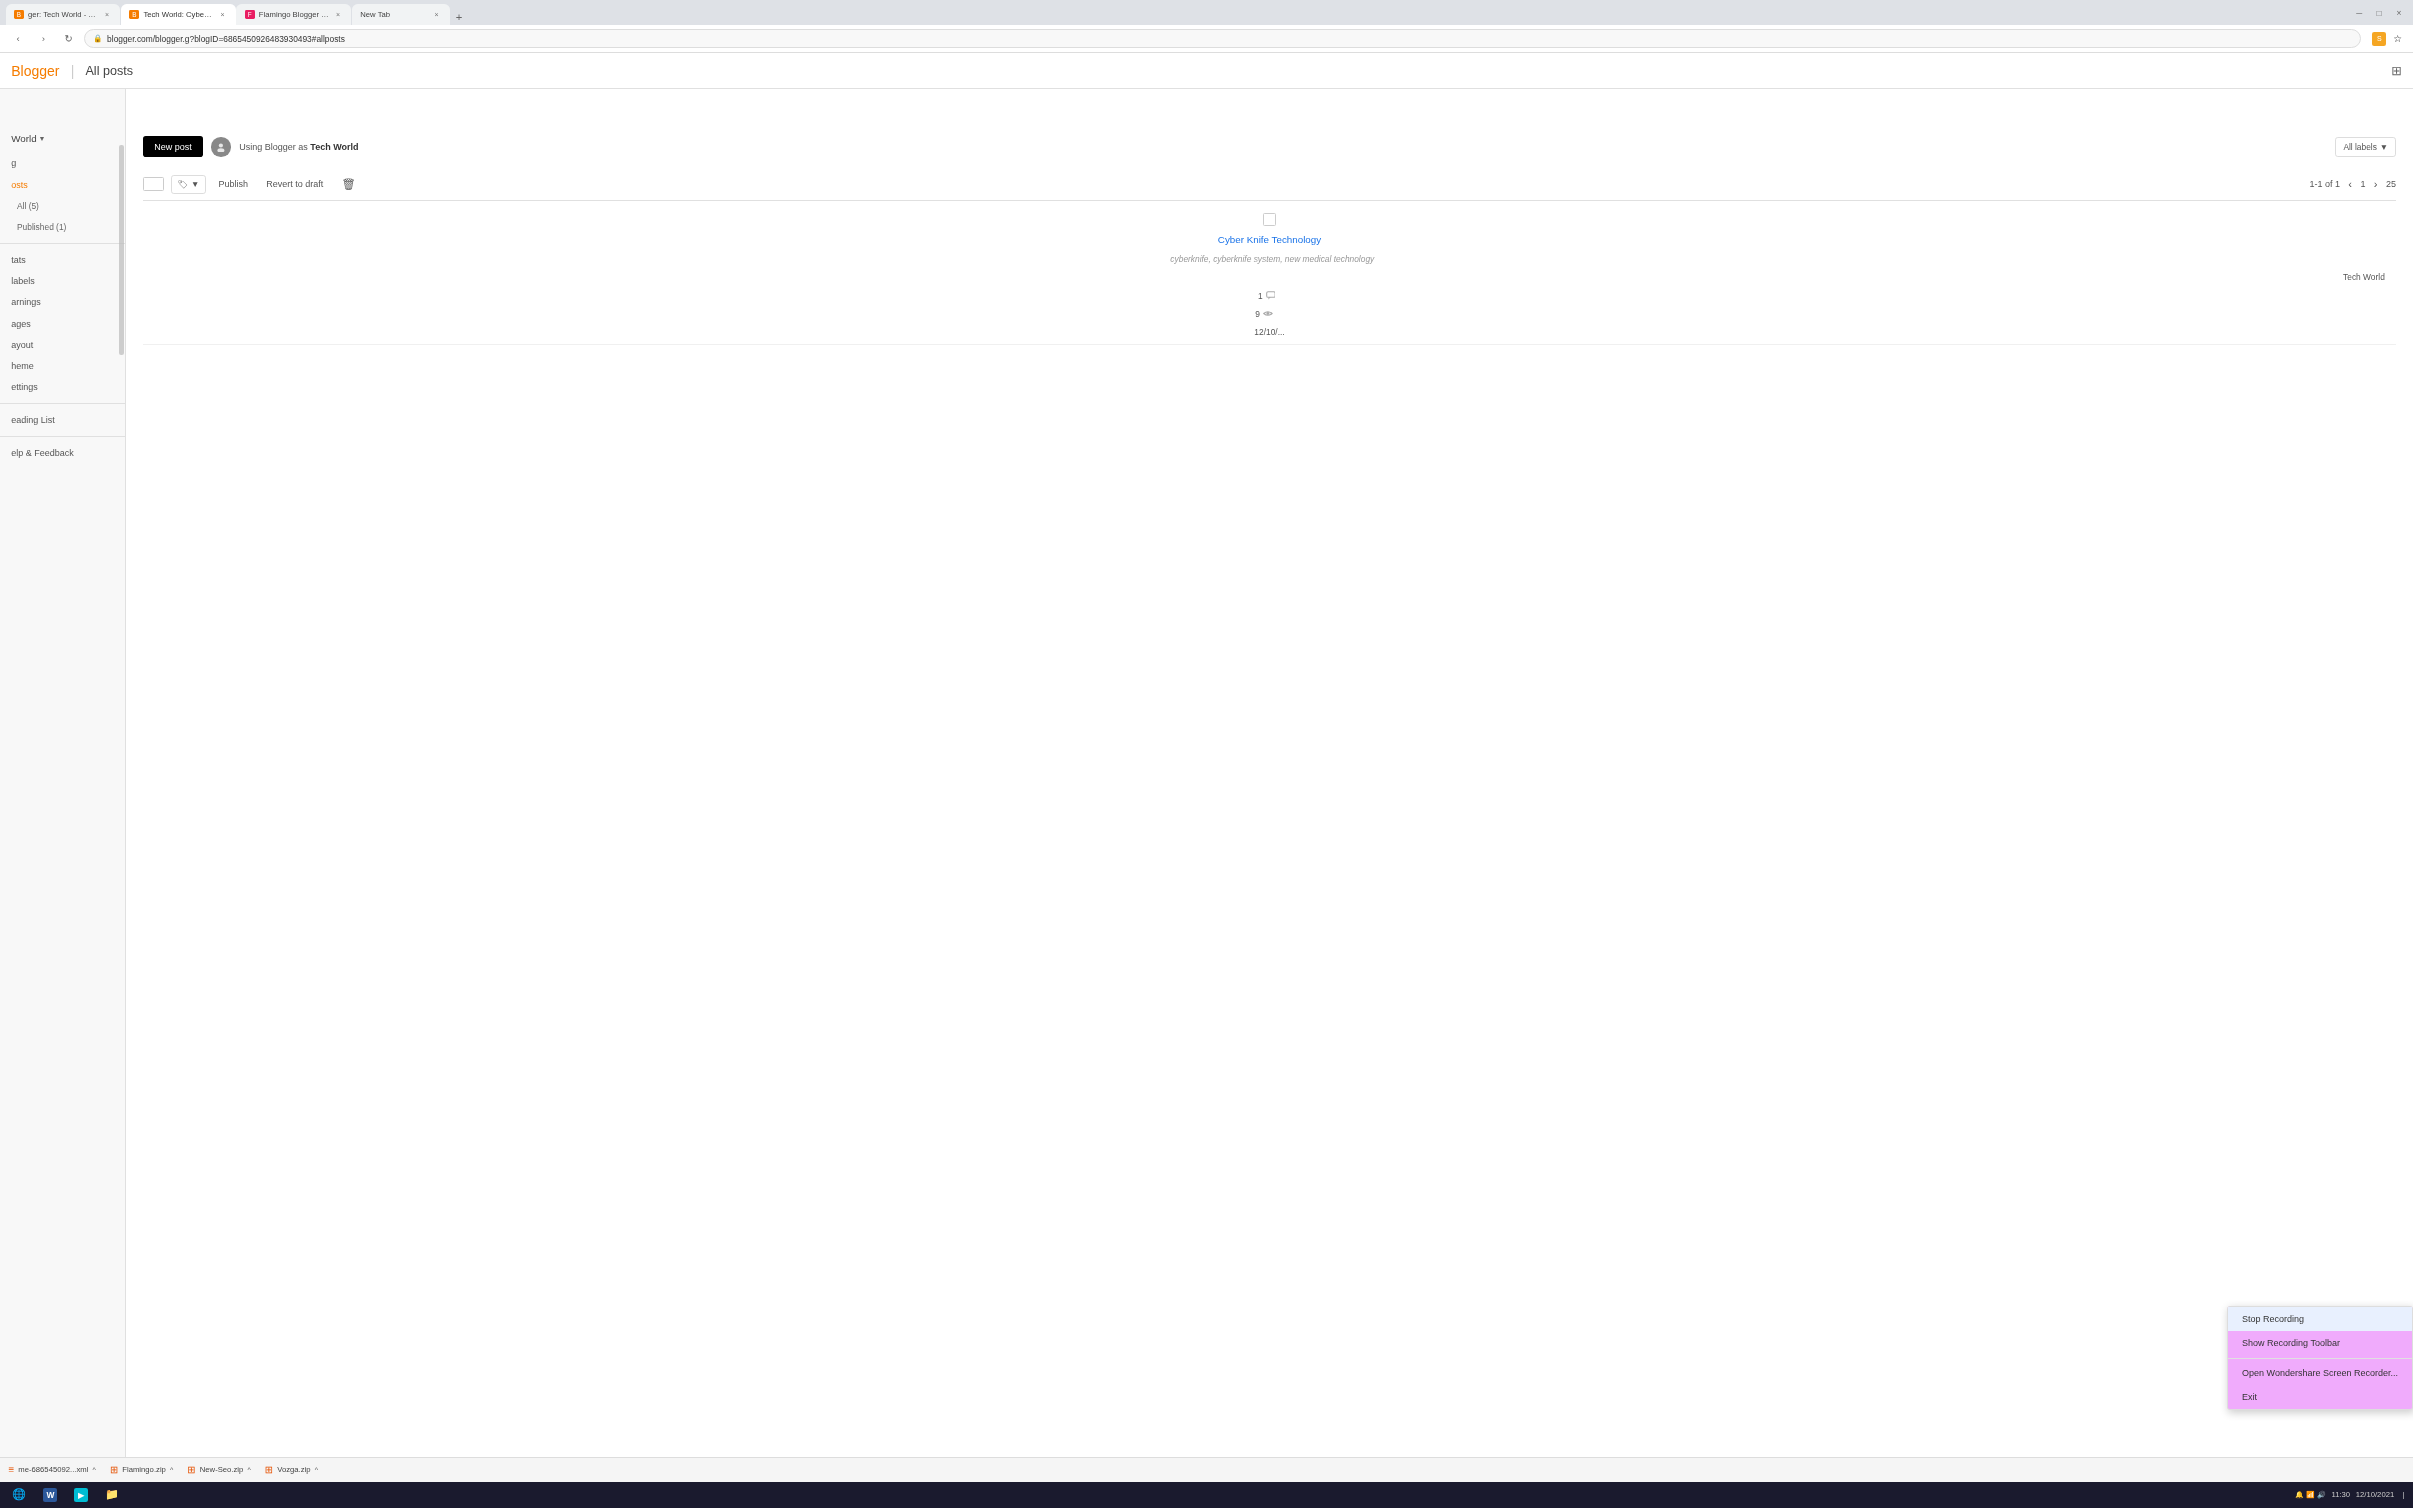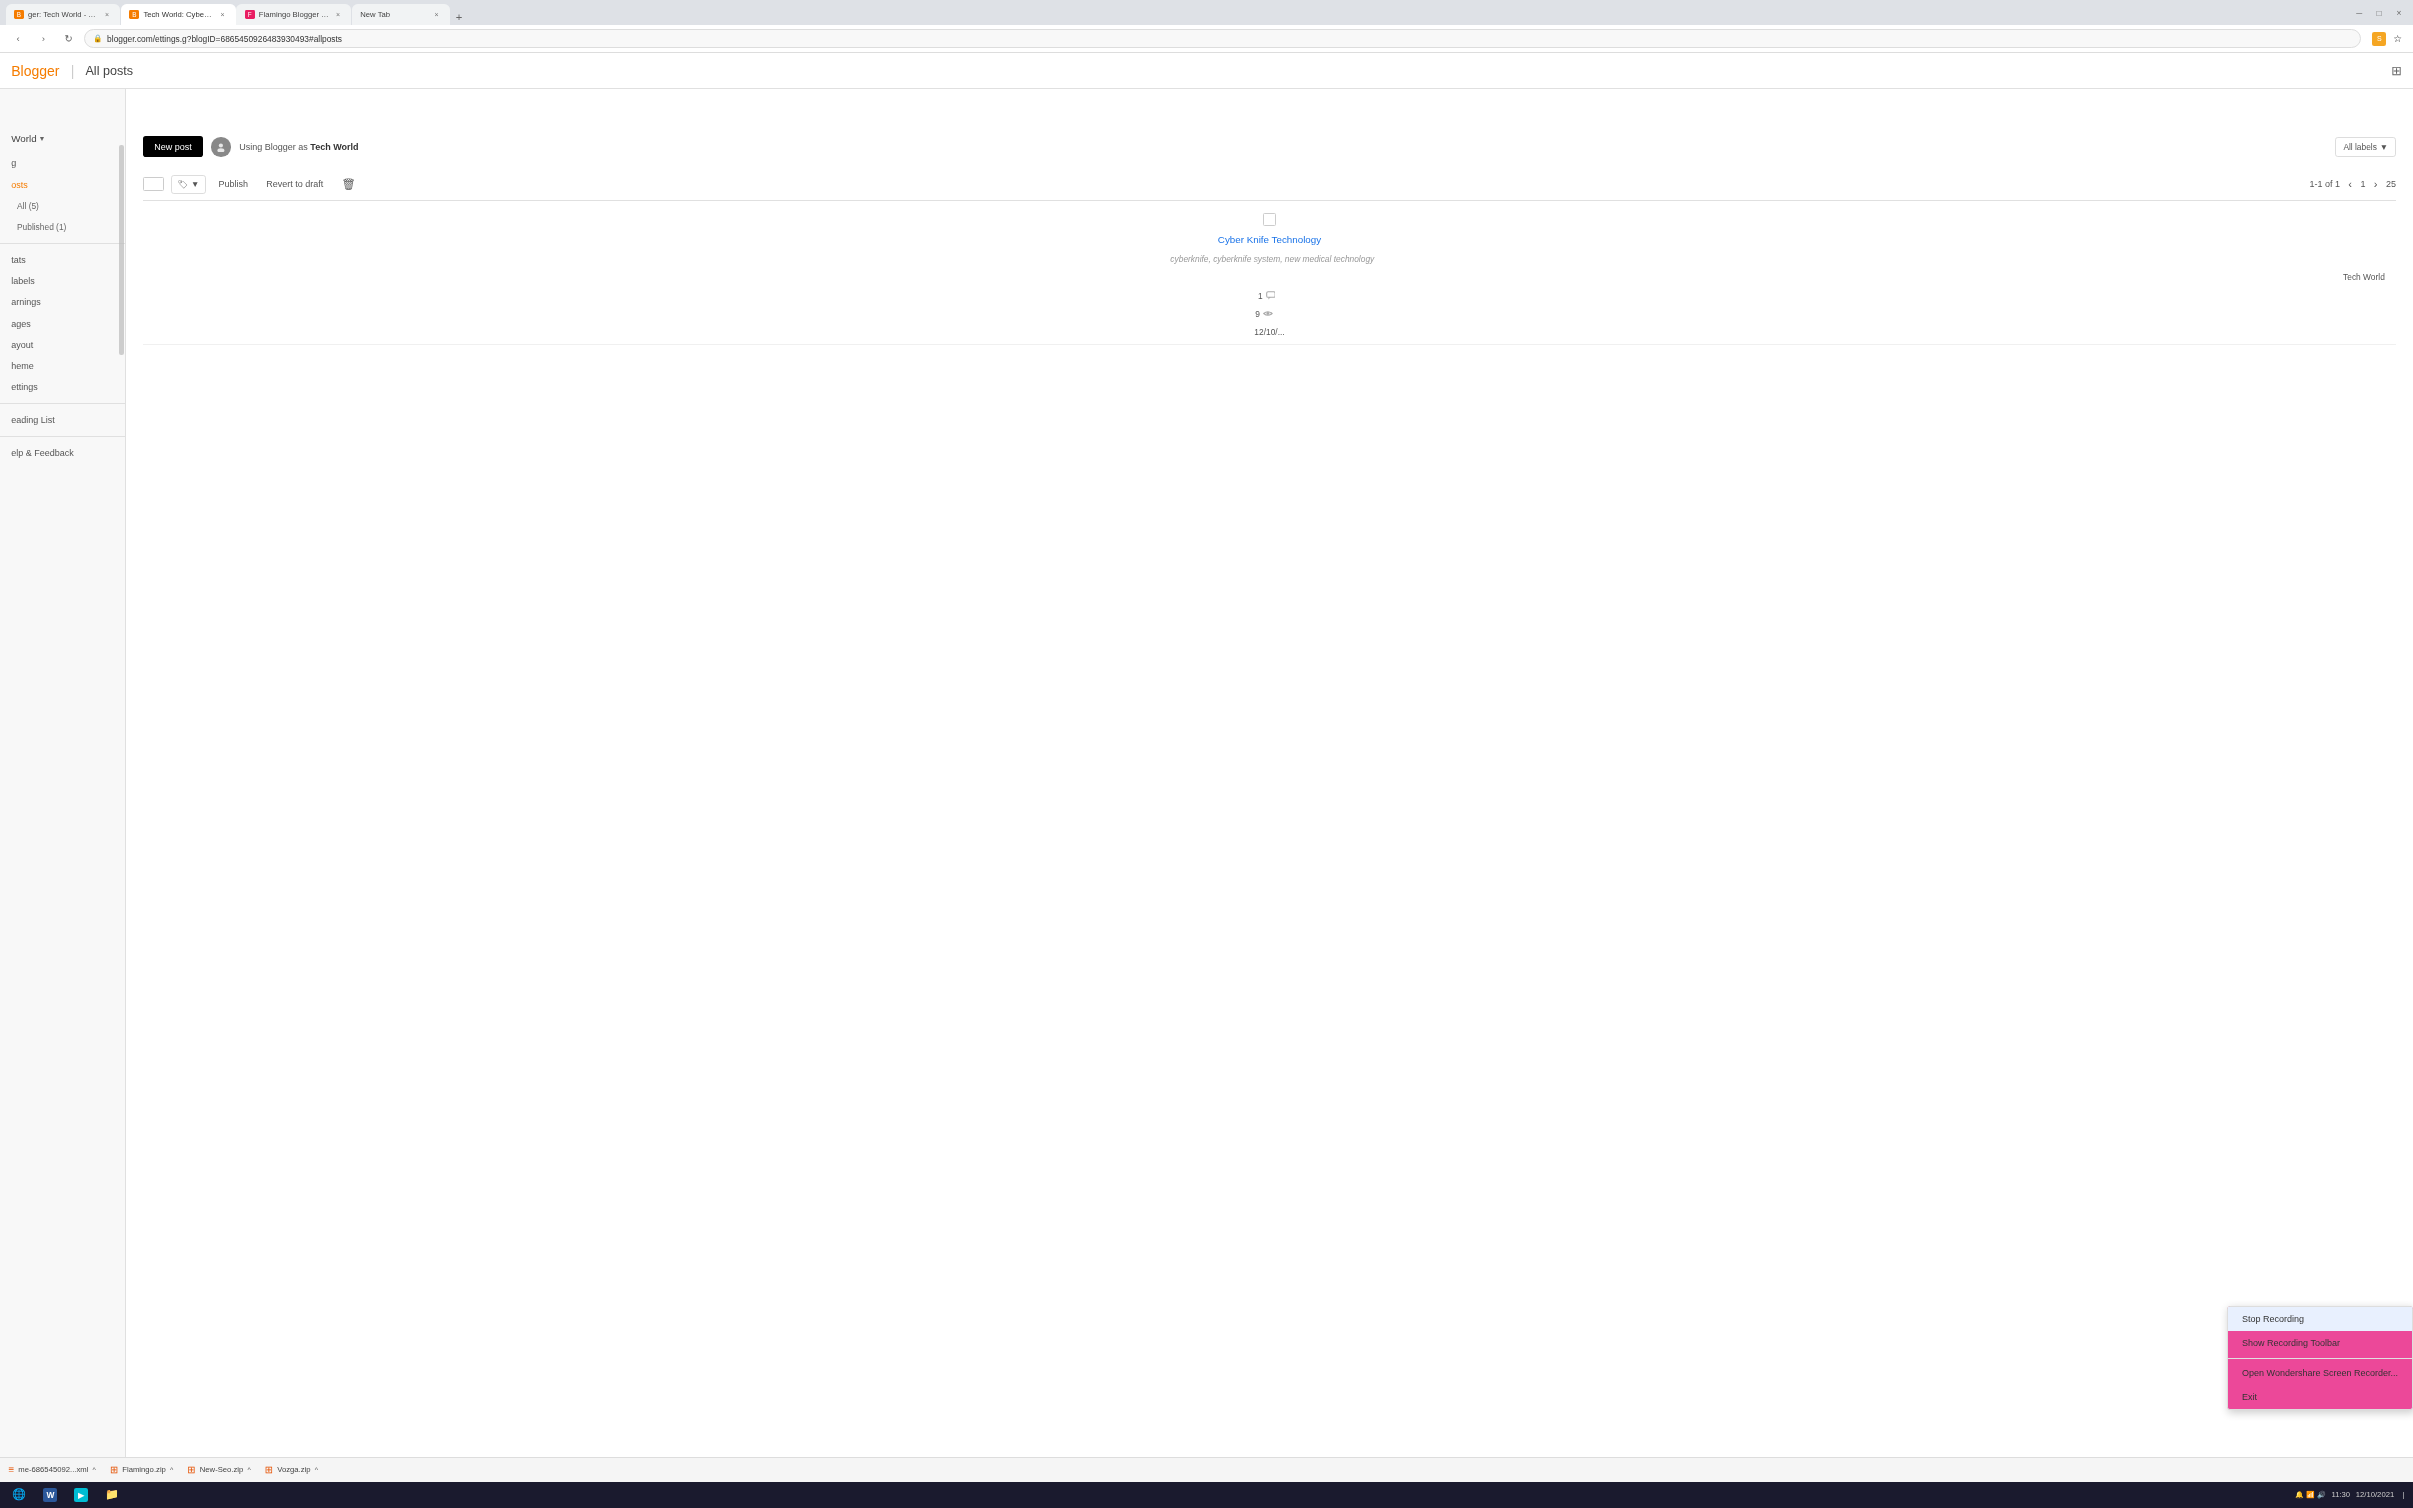--- a/index.html
+++ b/index.html
@@ -70,21 +70,21 @@
     .post-row { display: flex; align-items: center; padding: 7px 0; border-bottom: 0.7px solid #f0f0f0; gap: 8.4px; flex-direction: column; }
     .post-checkbox { width: 12.6px; height: 12.6px; border: 0.7px solid #ccc; background: #fff; border-radius: 1.4px; cursor: pointer; }
     .post-title { color: #1a73e8; font-size: 9.8px; font-weight: 500; cursor: pointer; text-decoration: none; }
     .post-tags { color: #999; font-size: 8.4px; font-style: italic; margin-left: 5.6px; }
     .post-blog { color: #555; font-size: 8.4px; margin-left: auto; margin-right: 11.2px; }
     .post-comments { color: #555; font-size: 8.4px; display: flex; align-items: center; gap: 2.8px; margin-right: 5.6px; }
     .post-views { color: #555; font-size: 8.4px; display: flex; align-items: center; gap: 2.8px; margin-right: 11.2px; }
     .post-date { color: #555; font-size: 8.4px; }
 
     
-    .context-menu { position: fixed; right: 0; bottom: 98px; background: #ec4899; border: 0.7px solid #ddd; border-radius: 2.8px; box-shadow: 1.4px 2.8px 8.4px rgba(0,0,0,0.2); min-width: 168px; z-index: 1000; }
+    .context-menu { position: fixed; right: 0; bottom: 98px; background: #f0abfc; border: 0.7px solid #ddd; border-radius: 2.8px; box-shadow: 1.4px 2.8px 8.4px rgba(0,0,0,0.2); min-width: 168px; z-index: 1000; }
     .context-menu-item { padding: 7px 14px; font-size: 9px; color: #333; cursor: pointer; }
     .context-menu-item.highlighted { background: #e8f0fe; }
     .context-menu-separator { height: 0.7px; background: #e0e0e0; margin: 2.8px 0; }
 
     
     .taskbar { position: fixed; bottom: 0; left: 0; right: 0; height: 26.5px; background: #1a1a2e; display: flex; align-items: center; padding: 0 5.6px; gap: 2.8px; z-index: 2000; }
     .taskbar-item { display: flex; align-items: center; gap: 4.2px; padding: 2.8px 7px; border-radius: 2.8px; cursor: pointer; color: #fff; font-size: 7.7px; }
     .taskbar-icon { width: 14px; height: 14px; border-radius: 2.1px; display: flex; align-items: center; justify-content: center; font-size: 9.8px; }
     .taskbar-right { margin-left: auto; display: flex; align-items: center; gap: 5.6px; color: #ccc; font-size: 7.7px; }
 
@@ -126,21 +126,21 @@
     <div class="win-btn" style="color:#666;font-size:8.4px;">×</div>
   </div>
 </div>
 
 <div class="address-bar-row">
   <div class="nav-btn">‹</div>
   <div class="nav-btn">›</div>
   <div class="nav-btn">↻</div>
   <div class="address-input">
     <span class="lock-icon">🔒</span>
-    <span class="address-text">blogger.com/ettings.g?blogID=6865450926483930493#allposts</span>
+    <span class="address-text">blogger.com/blogger.g?blogID=6865450926483930493#allposts</span>
   </div>
   <div class="ext-icons">
     <div class="ext-icon" style="background:#f5a623;color:#fff;font-size:7px;">S</div>
     <div class="ext-icon" style="background:transparent;font-size:9.8px;">☆</div>
   </div>
 </div>
 
 <div class="blogger-header">
   <span class="blogger-logo">Blogger</span>
   <span class="header-divider">|</span>

